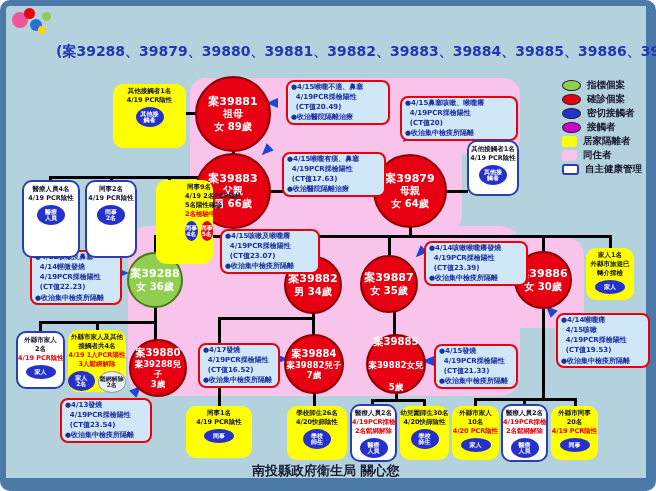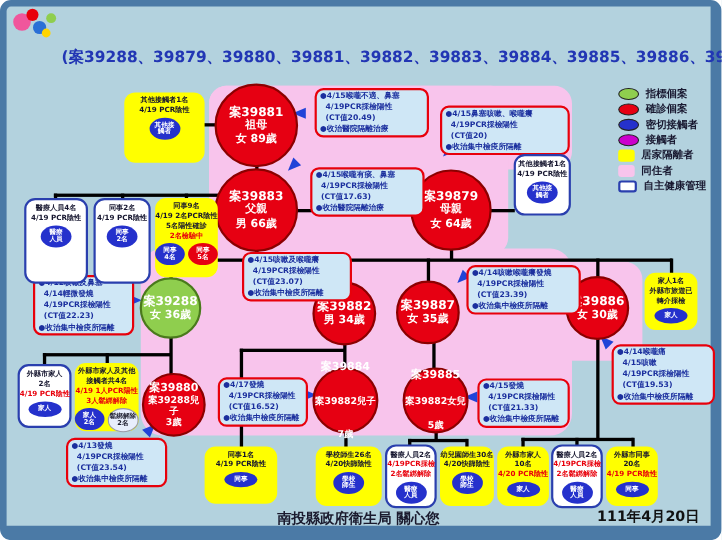--- a/index.html
+++ b/index.html
@@ -146,21 +146,21 @@
       </div>
       <div class="case-node" style="position: absolute; left: 514px; top: 251px; width: 58px; height: 58px;">
         <div class="cid">案39886</div>
         <div>女 30歲</div>
       </div>
       <div class="case-node small" style="position: absolute; left: 129px; top: 339px; width: 58px; height: 58px;">
         <div class="cid">案39880</div>
         <div>案39288兒子</div>
         <div>3歲</div>
       </div>
-      <div class="case-node small" style="position: absolute; left: 284px; top: 334px; width: 60px; height: 60px; gap: 20px;">
+      <div class="case-node small" style="position: absolute; left: 284px; top: 334px; width: 60px; height: 60px;">
         <div class="cid">案39884</div>
         <div>案39882兒子</div>
         <div>7歲</div>
       </div>
       <div class="case-node small" style="position: absolute; left: 366px; top: 334px; width: 60px; height: 60px; justify-content: space-between;">
         <div class="cid">案39885</div>
         <div>案39882女兒</div>
         <div>5歲</div>
       </div>
     </div>
@@ -202,21 +202,21 @@
         </div>
       </div>
       <div class="cbox white" style="position: absolute; left: 85px; top: 180px; width: 52px; height: 78px;">
         <div>同事2名</div>
         <div>4/19 PCR陰性</div>
         <div class="ovalrow">
           <div class="oval" style="background: rgb(37, 49, 204); width: 28px; height: 20px;">同事
 2名</div>
         </div>
       </div>
-      <div class="cbox yellow" style="position: absolute; left: 141px; top: 180px; width: 57px; height: 72px;">
+      <div class="cbox yellow" style="position: absolute; left: 156px; top: 180px; width: 57px; height: 84px; padding-left: 29px;">
         <div>同事9名</div>
         <div>4/19 2名PCR陰性</div>
         <div>5名陽性確診</div>
         <div class="red">2名檢驗中</div>
         <div class="ovalrow">
           <div class="oval" style="background: rgb(37, 49, 204); width: 28px; height: 20px;">同事
 4名</div>
           <div class="oval" style="background: rgb(230, 0, 18); width: 28px; height: 20px;">同事
 5名</div>
         </div>
@@ -333,14 +333,13 @@
         <span class="sw square" style="background: rgb(248, 196, 236);"></span>
         <span class="legend-label">同住者</span>
       </div>
       <div class="legend-row">
         <span class="sw outline"></span>
         <span class="legend-label">自主健康管理</span>
       </div>
     </div>
 
   <div class="footer-left">南投縣政府衛生局  關心您</div>
-  <div class="footer-date">111年4月20日</div>
 </div>
 
 </body></html>

